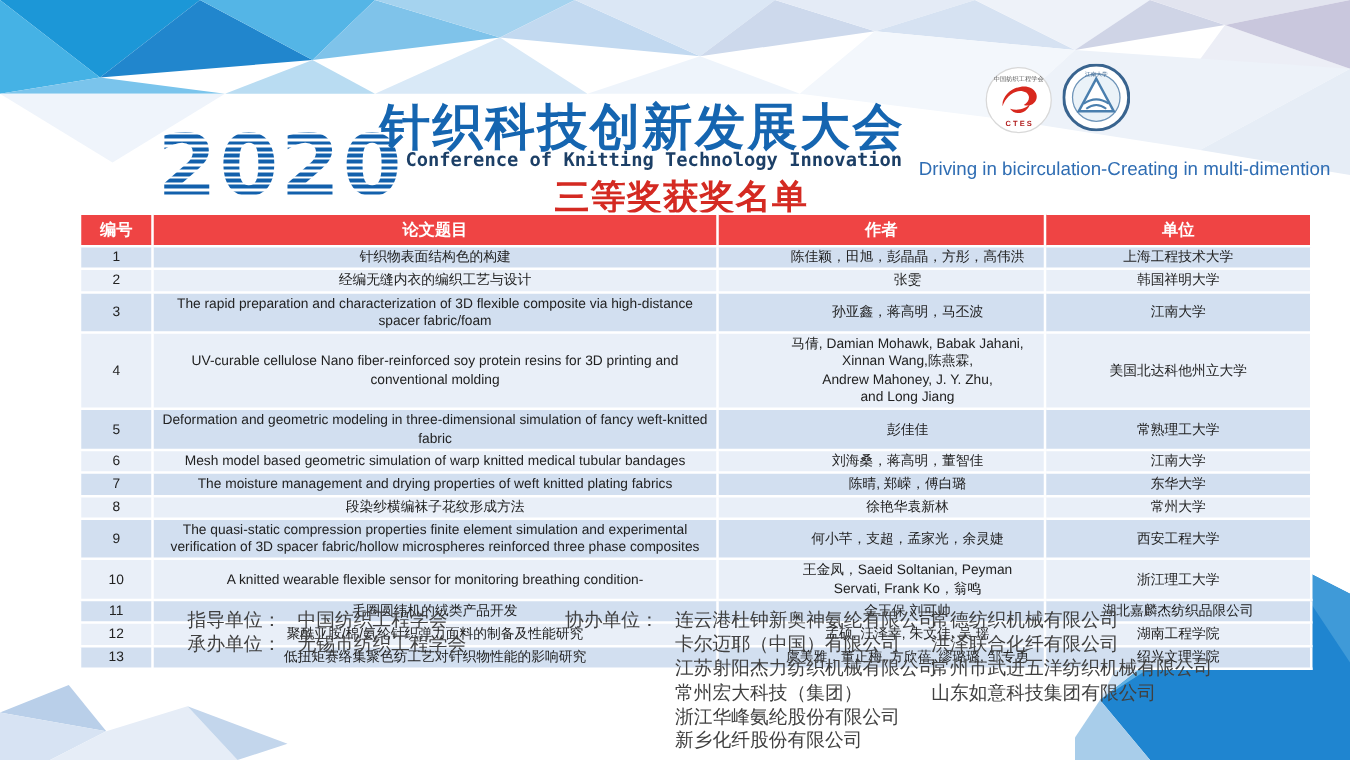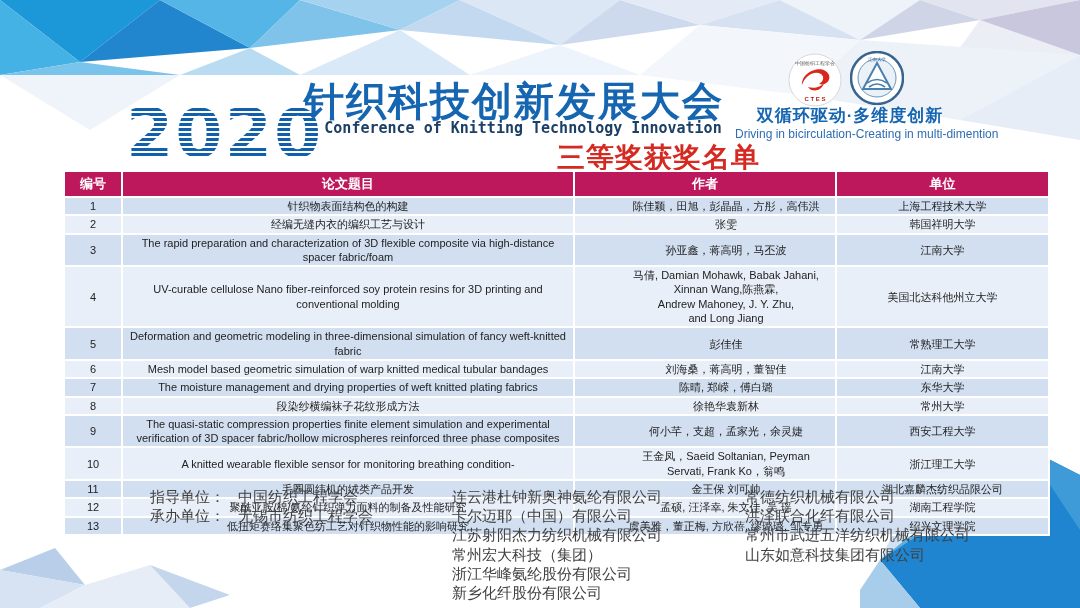--- a/index.html
+++ b/index.html
@@ -14,34 +14,34 @@
   
   .year{left:126px;top:66px;font-family:"DejaVu Sans",sans-serif;font-weight:800;
         font-size:68px;line-height:72px;letter-spacing:2px;
         background:repeating-linear-gradient(180deg,#1260ac 0 3px,#ffffff 3px 5px);
         -webkit-background-clip:text;background-clip:text;color:transparent;margin-top:32px;}
   .title-cn{left:304px;top:74px;width:430px;font-size:40px;font-weight:bold;color:#1565b0;
             letter-spacing:2px;white-space:nowrap;}
   .title-en{left:308px;top:119px;width:430px;text-align:center;
             font-family:"DejaVu Sans Mono",monospace;font-weight:bold;font-size:15px;
             color:#1c3f66;white-space:nowrap;}
-  .subtitle{left:330px;top:139px;width:430px;text-align:right;font-size:28px;
+  .subtitle{left:330px;top:139px;width:430px;text-align:center;font-size:28px;
             font-weight:bold;color:#d42a22;letter-spacing:1px;}
 
   .logo{width:54px;height:54px;}
   #logo-ctes{left:788px;top:53px;}
   #logo-jnu{left:850px;top:51px;}
   .slogan-cn{left:745px;top:104px;width:210px;text-align:center;font-size:17px;
              font-weight:bold;color:#1565b0;letter-spacing:1px;white-space:nowrap;}
-  .slogan-en{left:735px;top:127px;width:230px;font-size:12px;
+  .slogan-en{left:735px;top:127px;width:230px;font-size:15px;
              color:#2f6db3;white-space:nowrap;}
 
   
   #award-table{left:63px;top:170px;width:985px;border-collapse:collapse;table-layout:fixed;}
-  #award-table th{background:#be185d;color:#ffffff;font-size:13px;font-weight:bold;
+  #award-table th{background:#ef4444;color:#ffffff;font-size:13px;font-weight:bold;
                   padding:3px 2px;border:2px solid #ffffff;}
   #award-table td{border:2px solid #ffffff;text-align:center;font-size:11px;color:#222222;
                   padding:1px 6px;line-height:1.3;vertical-align:middle;}
   #award-table tr.odd td{background:#d2dff0;}
   #award-table tr.even td{background:#e9eff8;}
   #award-table td.col-authors{white-space:pre-line;padding-left:48px;}
   col.c-no{width:58px;} col.c-title{width:452px;} col.c-authors{width:262px;} col.c-org{width:213px;}
 
   
   .fblock{font-size:15px;line-height:19.2px;color:#404040;}
@@ -115,21 +115,20 @@
 
   <svg id="logo-jnu" class="content logo" viewBox="0 0 54 54">
     <circle cx="27" cy="27" r="26" fill="#ffffff" stroke="#39648f" stroke-width="2.5"></circle>
     <circle cx="27" cy="27" r="19" fill="#eaf2f8" stroke="#6e94b8" stroke-width="1"></circle>
     <path d="M27,12 L41,38 L13,38 Z" fill="#ffffff" stroke="#4a7fae" stroke-width="2"></path>
     <path d="M17,32 Q27,25 37,32" fill="none" stroke="#4a7fae" stroke-width="1.6"></path>
     <path d="M19,36 Q27,30 35,36" fill="none" stroke="#4a7fae" stroke-width="1.6"></path>
     <text x="27" y="9.5" text-anchor="middle" font-size="4.5" fill="#39648f">江南大学</text>
   </svg>
 
-  <div class="content slogan-cn">双循环驱动·多维度创新</div>
   <div class="content slogan-en">Driving in bicirculation-Creating in multi-dimention</div>
 
   <table id="award-table" class="content">
     <colgroup>
         <col class="c-no">
         <col class="c-title">
         <col class="c-authors">
         <col class="c-org">
       </colgroup>
     <thead>
@@ -233,20 +232,21 @@
       </div>
       <div class="fgroup">
         <span class="flabel">承办单位：</span>
         <div class="flines">
           <div>无锡市纺织工程学会</div>
         </div>
       </div>
     </div>
   <div id="footer-mid" class="content fblock">
       <div class="fgroup">
+        <span class="flabel">协办单位：</span>
         <div class="flines">
           <div>连云港杜钟新奥神氨纶有限公司</div>
           <div>卡尔迈耶（中国）有限公司</div>
           <div>江苏射阳杰力纺织机械有限公司</div>
           <div>常州宏大科技（集团）</div>
           <div>浙江华峰氨纶股份有限公司</div>
           <div>新乡化纤股份有限公司</div>
         </div>
       </div>
     </div>

